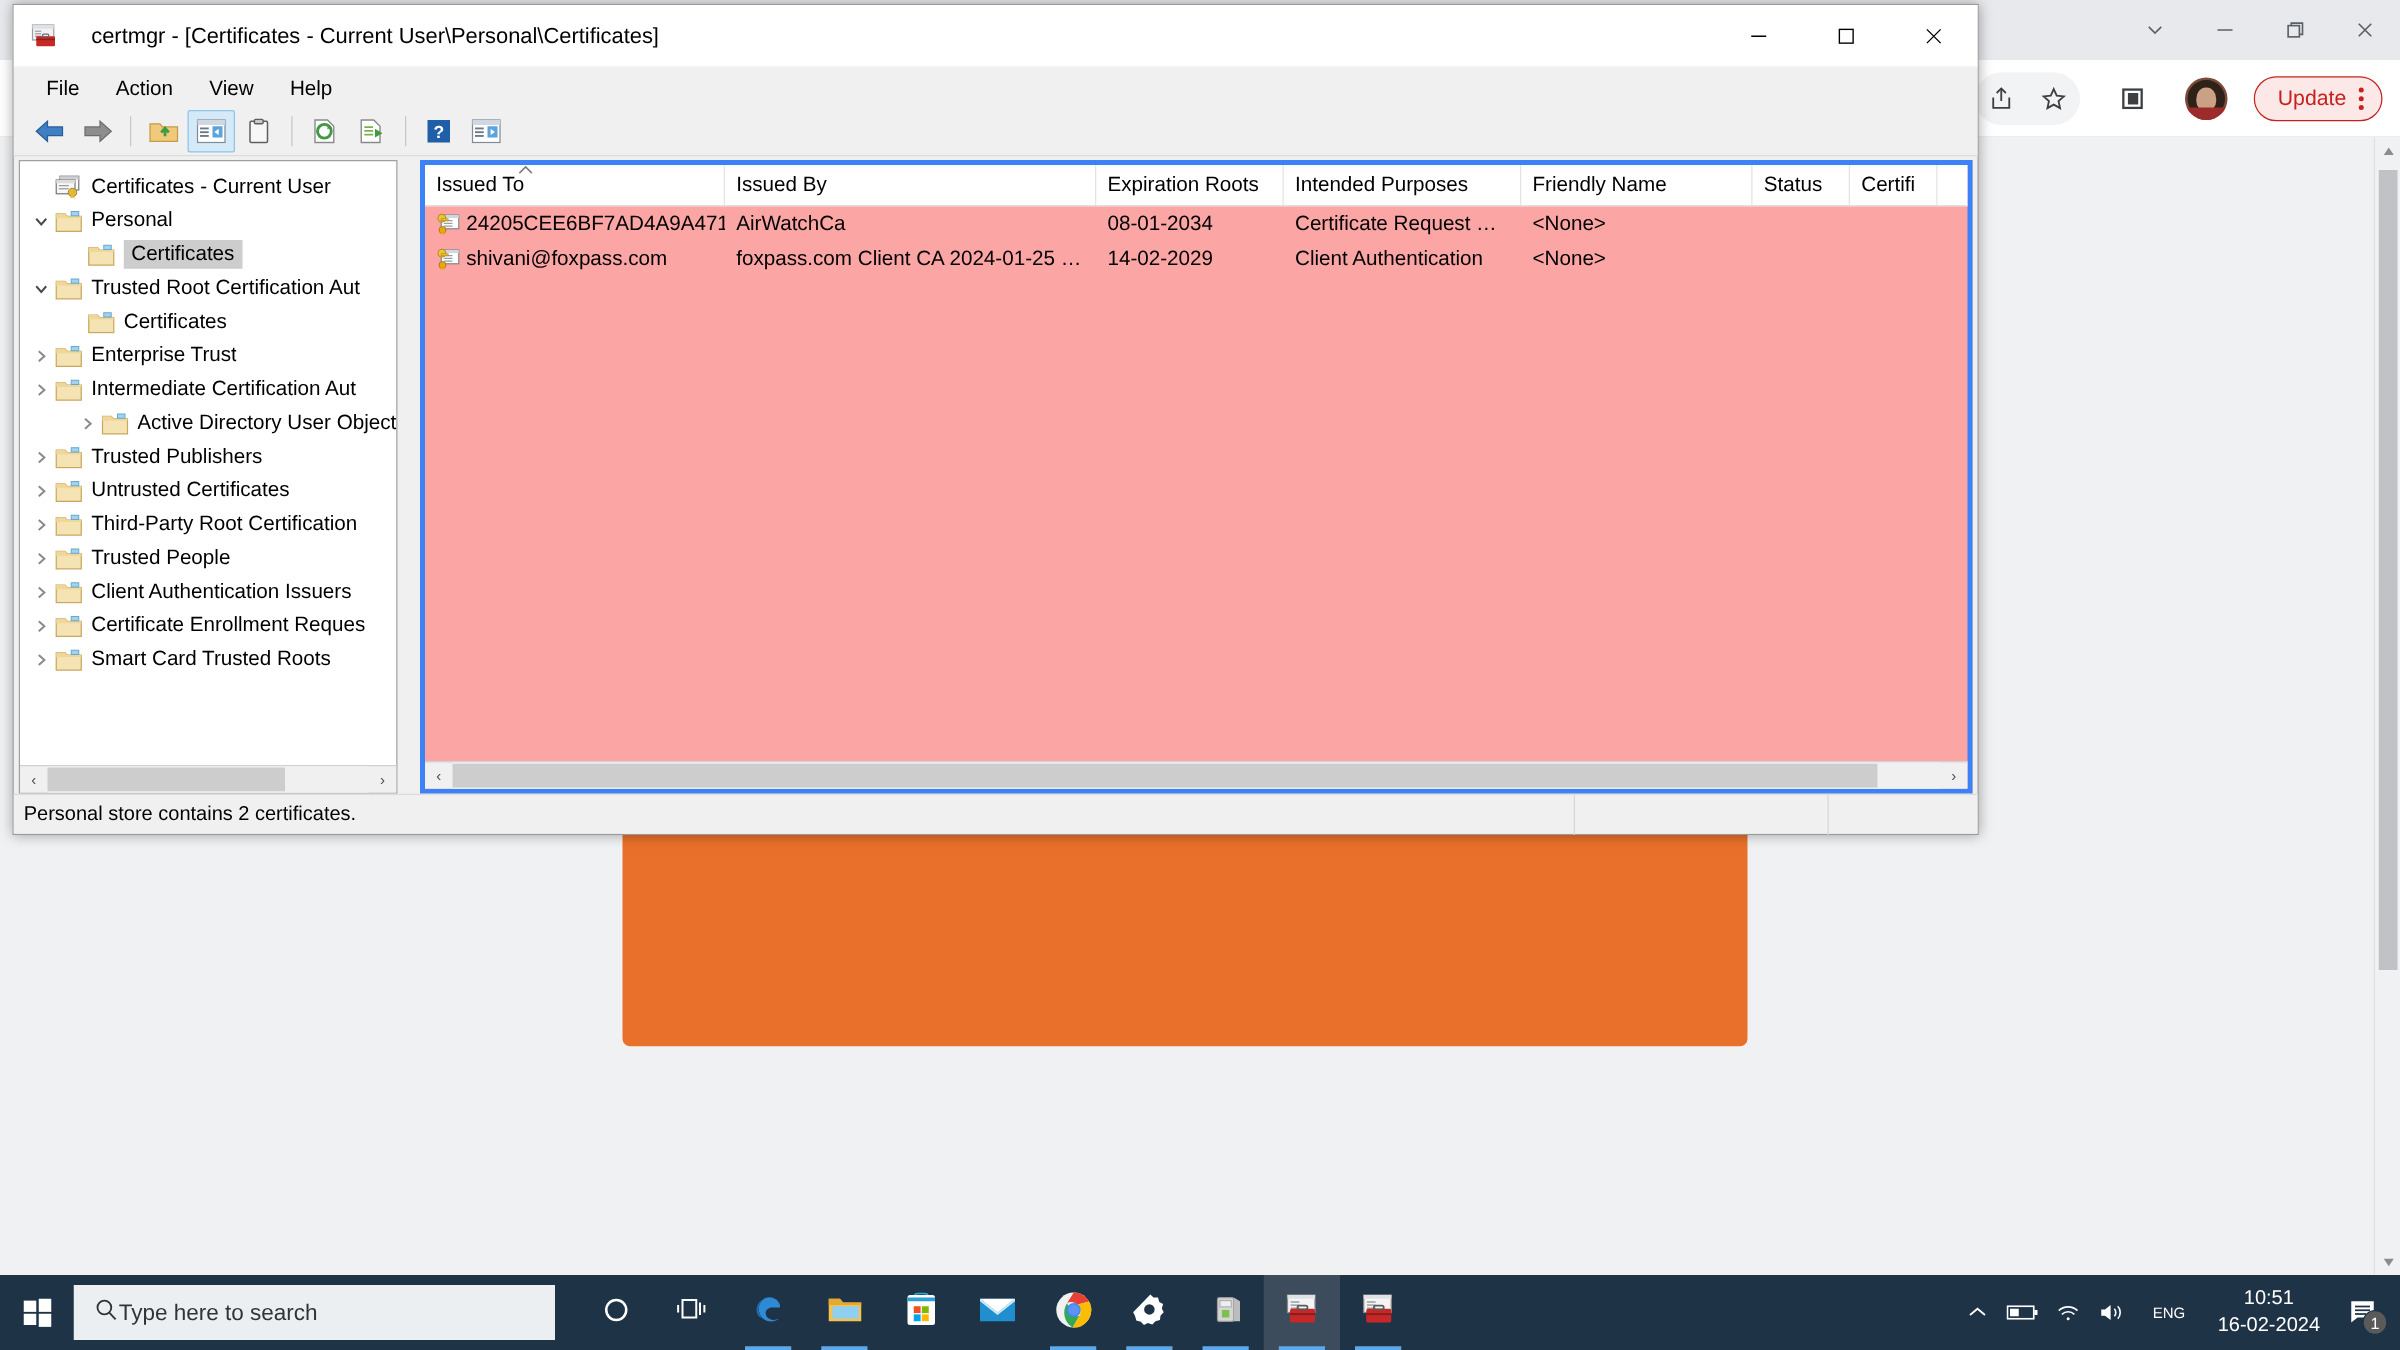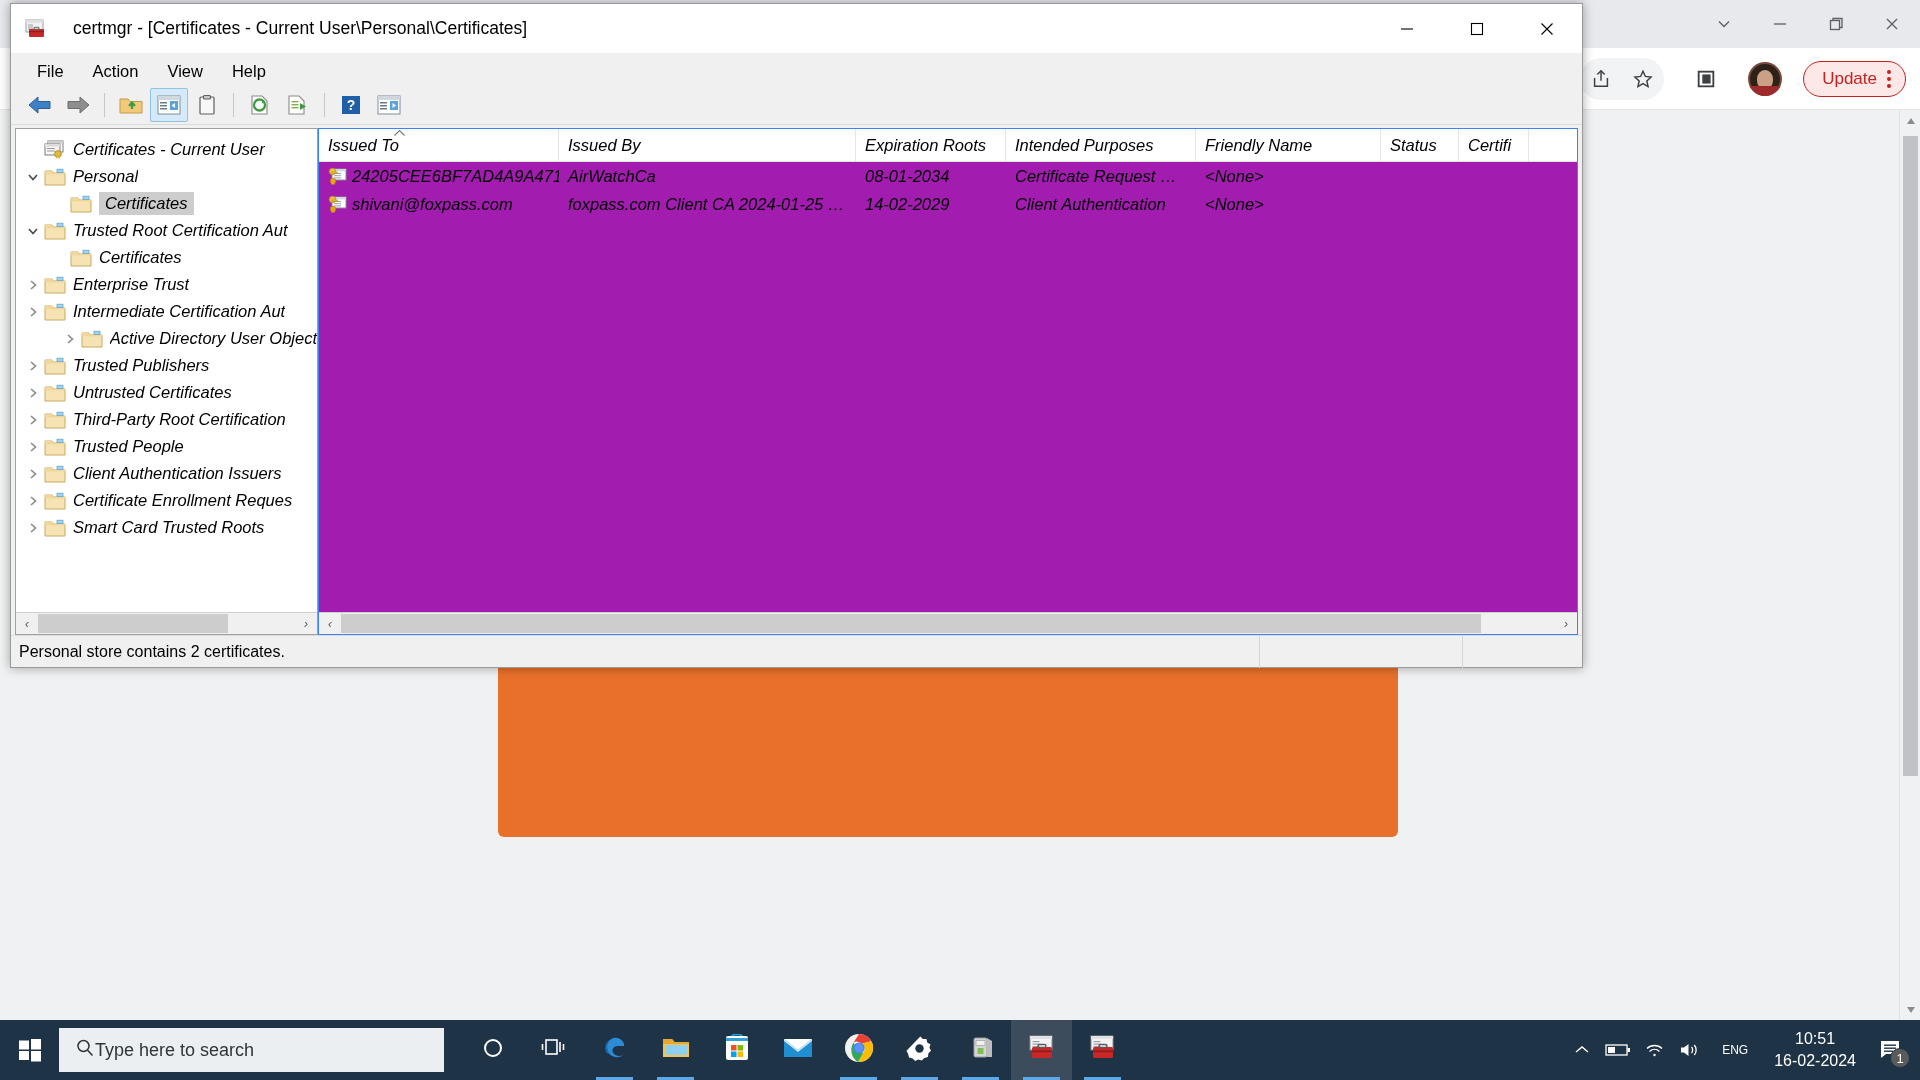--- a/index.html
+++ b/index.html
@@ -75,38 +75,38 @@
   .mmc-wb { width: 70px; height: 50px; display: flex; align-items: center; justify-content: center; color: #000; }
 
   .mmc-menubar { height: 31px; background: #f0f0f0; display: flex; align-items: flex-end; padding-left: 14px; gap: 5px; flex: none; }
   .menu-item { font-size: 16.5px; color: #000; padding: 4px 12px; border-radius: 2px; white-space: nowrap; }
 
   .mmc-toolbar { height: 40px; background: #f0f0f0; display: flex; align-items: center; padding-left: 10px; gap: 0px; flex: none; border-bottom: 1px solid #dcdcdc; }
   .tb-btn { width: 38px; height: 34px; display: flex; align-items: center; justify-content: center; position: relative; }
   .tb-btn.active { background: #d4eaf8; border: 1px solid #8fc4e6; border-radius: 2px; }
   .tb-sep { width: 1px; height: 24px; background: #c7c7c7; margin: 0 7px; }
 
-  .mmc-content { flex: 1; display: flex; padding: 3px 4px 0 4px; gap: 0; min-height: 0; font-style: italic; }
+  .mmc-content { flex: 1; display: flex; padding: 3px 4px 0 4px; gap: 18px; min-height: 0; }
 
   .tree-pane { width: 303px; background: #ffffff; border: 1px solid #a0a0a0; display: flex; flex-direction: column; flex: none; }
   .tree-scroll { flex: 1; overflow: hidden; padding-top: 7px; position: relative; }
   .tree-row { height: 27px; display: flex; align-items: center; font-size: 16.5px; color: #000; white-space: nowrap; padding-left: 6px; }
   .tree-row.sel > .tree-label { background: #cdcdcd; padding: 2px 6px; }
   .chev { width: 22px; height: 22px; display: flex; align-items: center; justify-content: center; color: #6d6d6d; flex: none; }
   .chev.none { visibility: hidden; }
   .folder-icon { width: 22px; height: 18px; margin-right: 7px; flex: none; }
   .root-icon { width: 22px; height: 19px; margin-right: 7px; flex: none; }
   .tree-label { overflow: hidden; }
 
   .hscroll { height: 22px; background: #f0f0f0; border-top: 1px solid #d0d0d0; display: flex; align-items: center; flex: none; }
   .hs-arrow { width: 22px; height: 21px; display: flex; align-items: center; justify-content: center; color: #4f5052; font-size: 12px; flex: none; }
   .hs-track { flex: 1; height: 21px; background: #f0f0f0; position: relative; }
   .hs-thumb { position: absolute; top: 1px; height: 19px; background: #cdcdcd; }
 
-  .list-pane { flex: 1; background: #a21caf; border: 1px solid #3b82f6; display: flex; flex-direction: column; min-width: 0; }
+  .list-pane { flex: 1; background: #fca5a5; border: 4px solid #3b82f6; display: flex; flex-direction: column; min-width: 0; }
   .lv-header { height: 33px; background: #ffffff; border-bottom: 1px solid #e0e0e0; display: flex; flex: none; position: relative; }
   .lv-col { display: flex; align-items: center; font-size: 16.5px; color: #000; padding-left: 9px; border-right: 1px solid #e4e4e4; position: relative; overflow: hidden; white-space: nowrap; flex: none; }
   .sort-caret { position: absolute; left: 74px; top: -3px; color: #7a7a7a; font-size: 12px; }
   .lv-body { flex: 1; overflow: hidden; }
   .lv-row { height: 28px; display: flex; align-items: center; font-size: 16.5px; color: #000; }
   .lv-cell { padding-left: 9px; white-space: nowrap; overflow: hidden; display: flex; align-items: center; flex: none; }
   .cert-icon { width: 20px; height: 18px; margin-right: 4px; flex: none; }
 
   .mmc-statusbar { height: 32px; background: #f0f0f0; display: flex; align-items: center; flex: none; border-top: 1px solid #dcdcdc; }
   .sb-cell { height: 32px; display: flex; align-items: center; font-size: 16px; color: #000; padding-left: 8px; }

